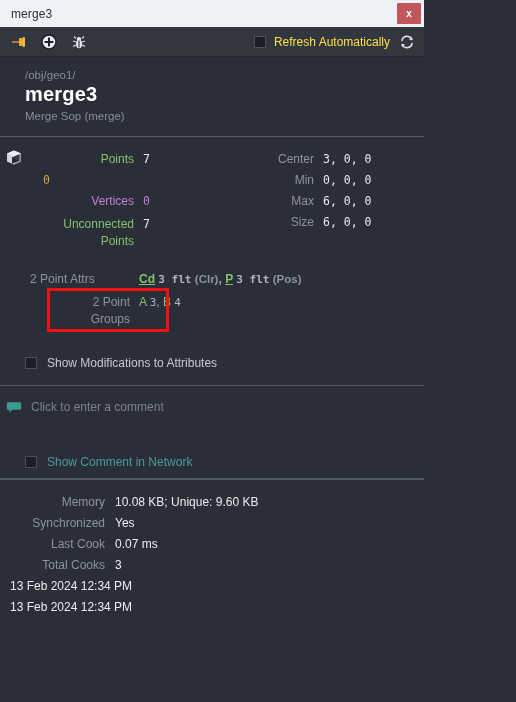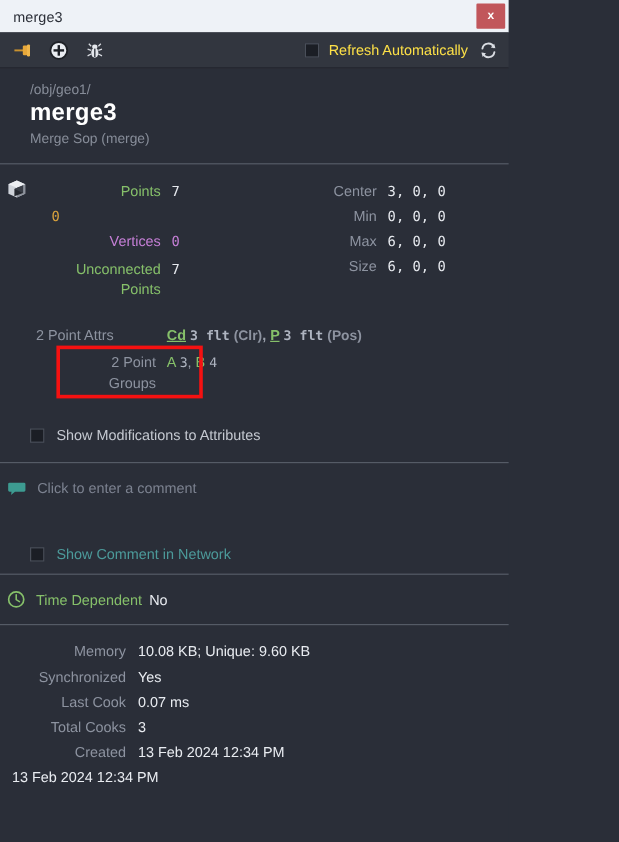--- a/index.html
+++ b/index.html
@@ -467,30 +467,20 @@
       <div class="comment-placeholder">Click to enter a comment</div>
     </div>
     <div class="comment-net-row">
       <div class="chk"></div>
       <div class="comment-net-label">Show Comment in Network</div>
     </div>
   </div>
 
   <div class="divider" style="margin-top:9px;"></div>
 
-  <div class="timedep-row">
-    <div class="clock-icon">
-      <svg width="15" height="15" viewBox="0 0 15 15">
-        <circle cx="7.5" cy="7.5" r="6.3" fill="none" stroke="#86c06a" stroke-width="1.4"></circle>
-        <path d="M7.5 3.6 V7.7 L10.2 9.3" stroke="#86c06a" stroke-width="1.3" fill="none" stroke-linecap="round"></path>
-      </svg>
-    </div>
-    <div class="timedep-label">Time Dependent</div>
-    <div class="timedep-value">No</div>
-  </div>
 
   <div class="divider"></div>
 
   <div class="info-table">
     <div class="info-row">
       <div class="info-label">Memory</div>
       <div class="info-value">10.08 KB; Unique: 9.60 KB</div>
     </div>
     <div class="info-row">
       <div class="info-label">Synchronized</div>
@@ -498,21 +488,20 @@
     </div>
     <div class="info-row">
       <div class="info-label">Last Cook</div>
       <div class="info-value">0.07 ms</div>
     </div>
     <div class="info-row">
       <div class="info-label">Total Cooks</div>
       <div class="info-value">3</div>
     </div>
     <div class="info-row">
-      <div class="info-label">Created</div>
       <div class="info-value">13 Feb 2024 12:34 PM</div>
     </div>
     <div class="info-row">
       <div class="info-value">13 Feb 2024 12:34 PM</div>
     </div>
   </div>
 
 </div>
 
 </body></html>

